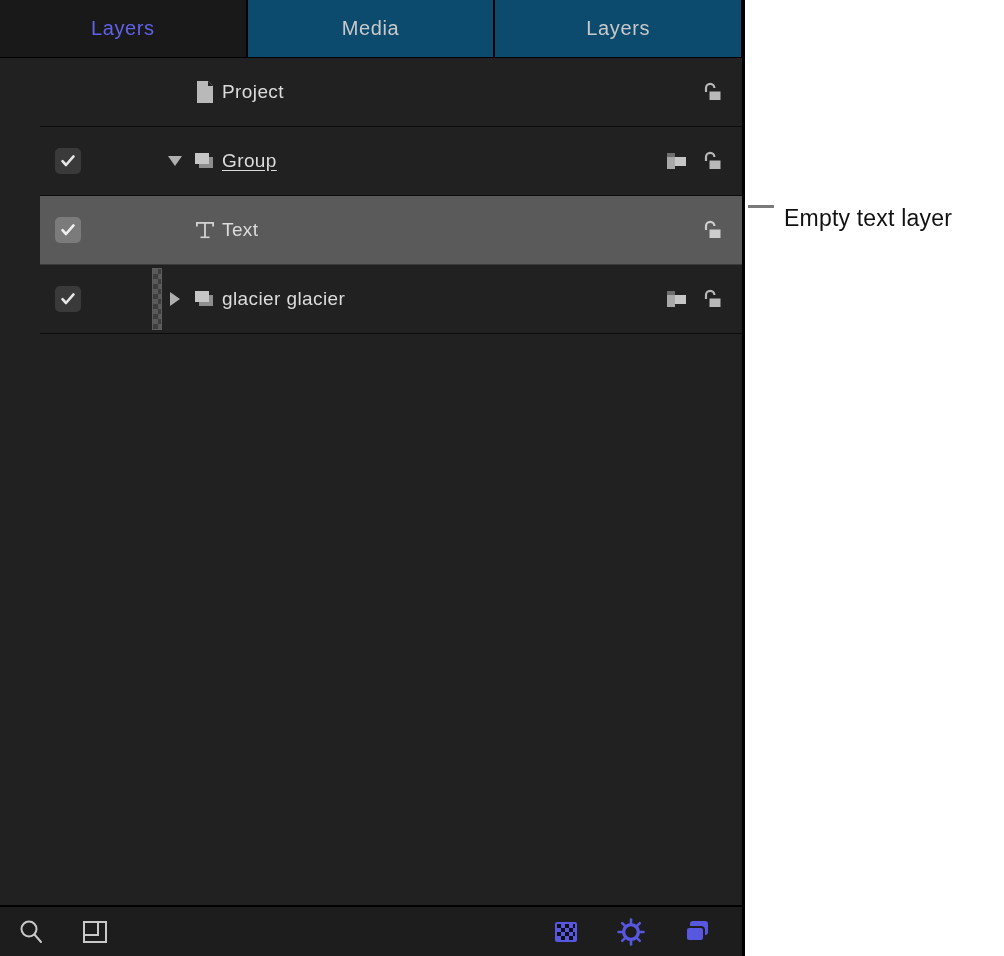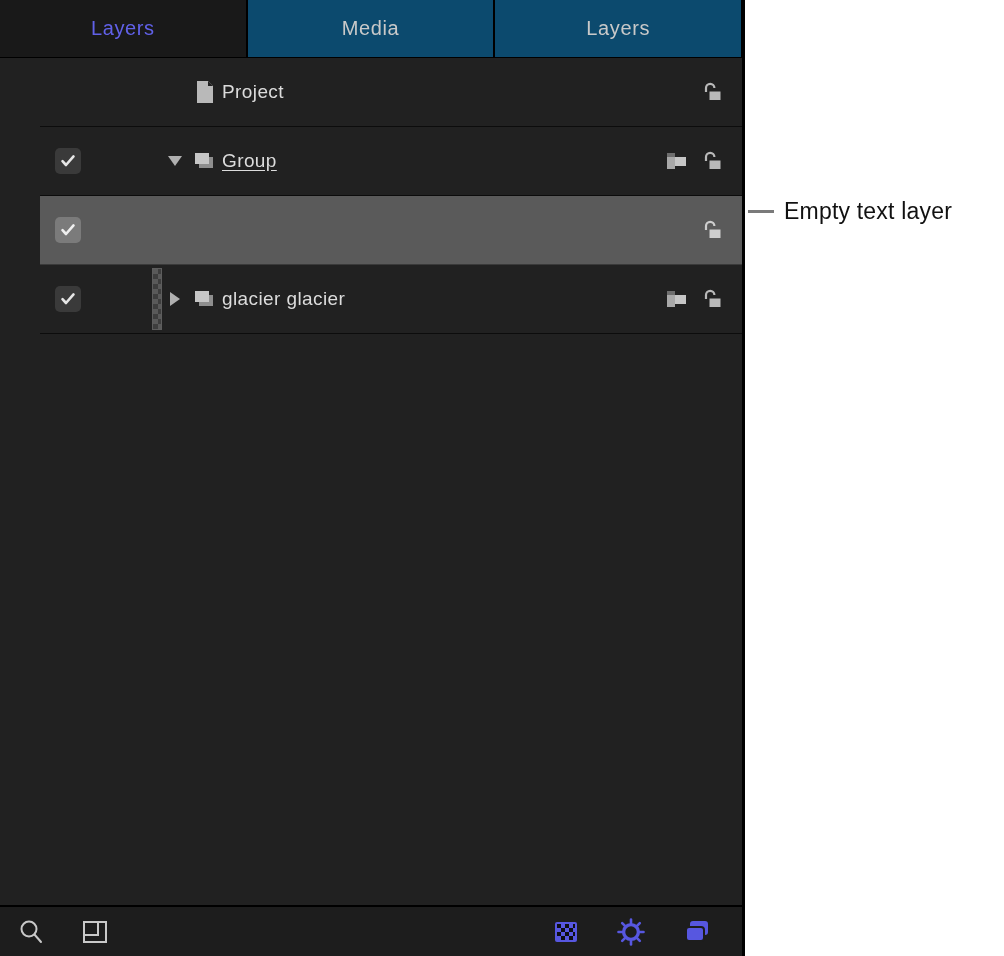--- a/index.html
+++ b/index.html
@@ -176,23 +176,22 @@
     box-sizing: border-box;
   }
   .tool-left { display: flex; align-items: center; gap: 34px; }
   .tool-right { margin-left: auto; display: flex; align-items: center; gap: 36px; padding-right: 14px; }
   .tool-btn { display: flex; align-items: center; justify-content: center; cursor: default; }
 
   
   #annotation {
     position: absolute;
     left: 748px;
-    top: 198px;
-    display: flex;
-    align-items: center;
+    top: 205px;
+    display: flex;
     gap: 10px;
   }
   #callout-line {
     display: block;
     width: 26px;
     height: 3px;
     background: #7a7a7a;
   }
   #callout-text {
     font-size: 23px;
@@ -285,20 +284,33 @@
 
     <div class="layer-row selected">
       <div class="cell-check">
         <div class="checkbox">
           <svg width="18" height="18" viewBox="0 0 18 18">
             <path d="M3.5 9.2 L7 13 L14.5 4.4" fill="none" stroke="#efefef" stroke-width="2.6" stroke-linecap="round" stroke-linejoin="round"></path>
           </svg>
         </div>
       </div>
       <div class="cell-thumb"></div>
+      <div class="cell-body">
+        <div class="disclosure"></div>
+        <div class="type-icon">
+          <svg width="22" height="24" viewBox="0 0 22 24">
+            <rect x="2" y="4" width="18" height="1.8" fill="#d2d2d2"></rect>
+            <rect x="2" y="4" width="1.8" height="4.5" fill="#d2d2d2"></rect>
+            <rect x="18.2" y="4" width="1.8" height="4.5" fill="#d2d2d2"></rect>
+            <rect x="10.1" y="4" width="1.8" height="16" fill="#d2d2d2"></rect>
+            <rect x="6.5" y="18.5" width="9" height="1.6" fill="#d2d2d2"></rect>
+          </svg>
+        </div>
+        <span class="layer-label">Text</span>
+      </div>
       <div class="cell-right">
         <div class="right-icon">
           <svg width="26" height="26" viewBox="0 0 26 26">
             <path d="M8 13 v-4 a4.2 4.2 0 0 1 8.4 0" fill="none" stroke="#cecece" stroke-width="2.2"></path>
             <rect x="11.5" y="12.5" width="11" height="8.5" fill="#cecece"></rect>
           </svg>
         </div>
       </div>
     </div>
 

